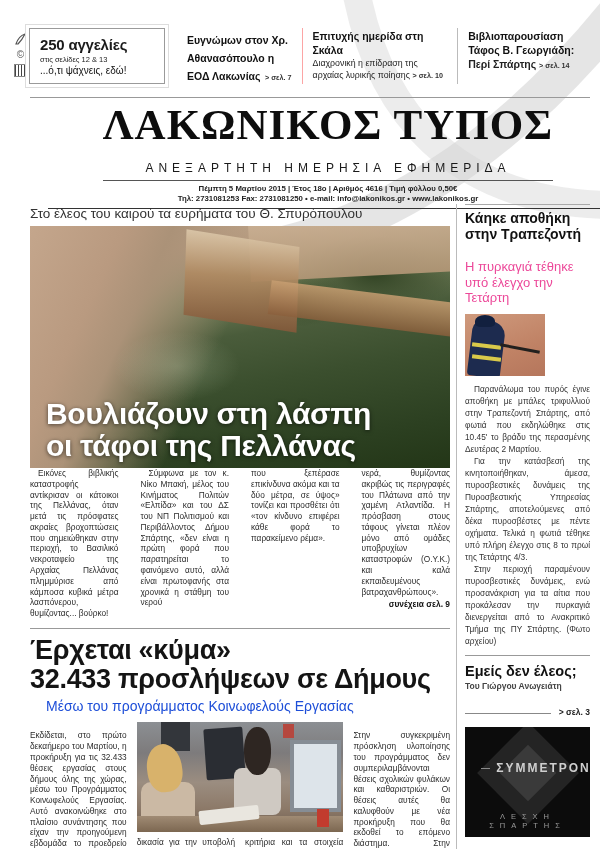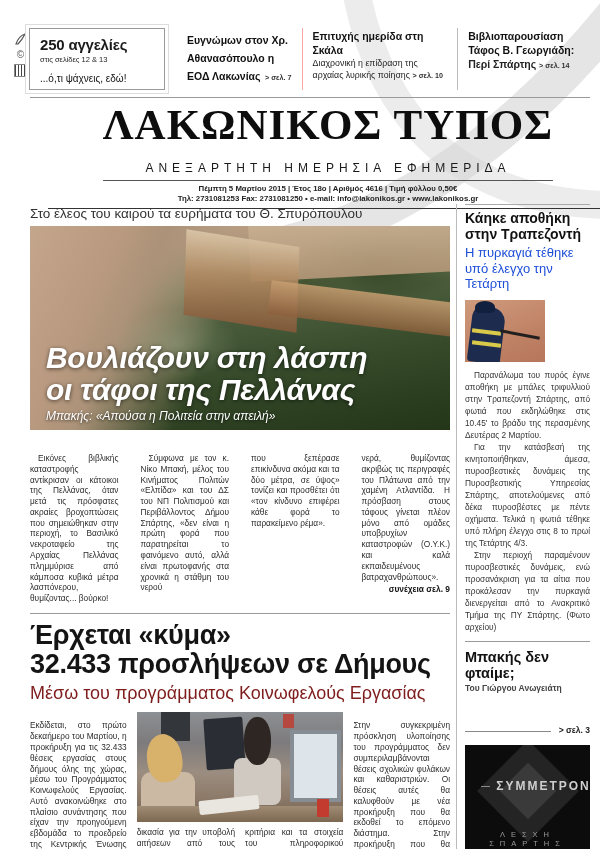--- a/index.html
+++ b/index.html
@@ -9,21 +9,21 @@
 
   
   .topbar{position:absolute;top:28px;left:12px;width:580px;display:flex;align-items:stretch;z-index:1;}
   .side-icons{width:17px;display:flex;flex-direction:column;align-items:center;gap:4px;padding-top:4px;}
   .icon-copy{font-size:10px;color:#555;line-height:1;}
   .icon-barcode{width:11px;height:11px;background:repeating-linear-gradient(90deg,#444 0 1px,#fff 1px 3px);border:1px solid #888;}
   .classified-box{width:118px;border:1px solid #9a9a9a;box-shadow:0 0 0 3px #fff,0 0 0 4px #ddd;
         padding:7px 6px 5px 10px;margin-right:12px;background:#fff;}
   .cb-title{font-size:15px;font-weight:bold;letter-spacing:-0.2px;}
   .cb-line2{font-size:7.5px;margin-top:2px;color:#222;}
-  .cb-line3{font-size:10px;margin-top:9px;color:#111;}
+  .cb-line3{font-size:10px;margin-top:1px;color:#111;}
   .teaser{padding:2px 8px 0 10px;}
   .teaser.t1{flex:0.92;}
   .teaser.t2{flex:1.18;border-left:1px solid #fca5a5;}
   .teaser.t3{flex:1.0;border-left:1px solid #bbb;}
   .teaser .bold{font-size:10.5px;font-weight:bold;line-height:1.3;color:#111;}
   .teaser .light{font-size:8.8px;line-height:1.3;margin-top:1px;color:#222;}
   .teaser.t3 .light{font-weight:bold;font-size:10.5px;}
   .pageref{font-size:7.2px;font-weight:bold;color:#333;}
   .rule-top{position:absolute;top:97px;left:30px;width:560px;border-top:1px solid #999;z-index:1;}
 
@@ -38,52 +38,52 @@
   .mh-bottom{border-top:1.5px solid #333;margin-top:5px;}
 
   
   .content{position:absolute;top:204px;left:30px;width:560px;z-index:1;display:flex;}
   .main-col{width:420px;padding-right:6px;}
   .sidebar{width:125px;border-left:1px solid #bbb;padding-left:8px;}
 
   .kicker{font-size:13.5px;color:#333;margin:2px 0 5px;}
 
   
-  .lead-photo{height:204px;position:relative;overflow:hidden;
+  .lead-photo{height:242px;position:relative;overflow:hidden;
     background:
       radial-gradient(ellipse 120px 55px at 82% 20%, rgba(40,58,28,.85), rgba(40,58,28,0) 70%),
       radial-gradient(ellipse 70px 40px at 64% 30%, rgba(46,64,32,.7), rgba(46,64,32,0) 70%),
       radial-gradient(ellipse 90px 50px at 35% 58%, rgba(210,220,190,.25), rgba(210,220,190,0) 70%),
       linear-gradient(115deg,#c4a68c 0%,#b99a80 18%,#ab9278 27%,rgba(171,146,120,0) 46%),
-      linear-gradient(170deg,#c9b096 0%,#b89d82 16%,#74805a 32%,#4a5c3b 46%,#3b4f2e 62%,#2c4021 84%,#233617 100%); font-style: italic;}
+      linear-gradient(170deg,#c9b096 0%,#b89d82 16%,#74805a 32%,#4a5c3b 46%,#3b4f2e 62%,#2c4021 84%,#233617 100%);}
   .tomb-wall{position:absolute;top:12px;left:37%;width:27%;height:86px;opacity:.9;
       background:linear-gradient(175deg,#dcc8aa 0%,#b08a62 45%,#84593a 100%);transform:skewY(7deg) rotate(2deg);}
   .tomb-wall2{position:absolute;top:66px;left:57%;width:46%;height:34px;opacity:.85;
       background:linear-gradient(#c89f72,#8a5f3c);transform:rotate(7deg);}
   .rock-edge{position:absolute;top:-20px;right:-30px;width:55%;height:70px;opacity:.9;
       background:linear-gradient(#cdb498,#b59878);transform:rotate(-3deg);}
   .overlay{position:absolute;left:16px;bottom:7px;color:#fff;}
   .ol-h{font-size:30px;font-weight:bold;line-height:1.05;letter-spacing:-0.3px;
       text-shadow:0 1px 4px rgba(0,0,0,.6);}
   .ol-h span{display:block;}
   .ol-sub{font-size:12px;margin-top:4px;text-shadow:0 1px 3px rgba(0,0,0,.7);}
 
-  .lead-cols{display:flex;gap:22px;margin-top:23px;font-size:8.3px;line-height:1.3;
+  .lead-cols{display:flex;gap:22px;margin-top:0;font-size:8.3px;line-height:1.3;
       text-align:justify;color:#2b2b2b;}
   .lead-cols .col{flex:1;min-width:0;}
   .col p{margin:0;}
   .col p.ind{text-indent:8px;}
   .continuation{font-weight:bold;text-align:right;margin-top:2px;font-size:8.4px;color:#111;}
 
   .divider{border-top:1px solid #999;margin:9px 0 7px;}
 
   
   .h2 span{display:block;}
   .h2{font-size:27px;font-weight:bold;line-height:1.06;letter-spacing:-0.3px;color:#141414;}
-  .subhead2{font-size:18px;color:#7f1d1d;margin:5px 0 8px;}
+  .subhead2{font-size:14px;color:#1d4ed8;margin:5px 16px 8px;}
   .second-cols{display:flex;gap:10px;font-size:8.3px;line-height:1.3;text-align:justify;color:#2b2b2b;}
   .sc-col{flex:1;min-width:0;}
   .sc-mid{flex:2.14;min-width:0;display:flex;flex-direction:column;}
   .mid-cols{display:flex;gap:10px;flex:1;}
   .mid-cols .col{flex:1;min-width:0;}
 
   
   .office-photo{height:110px;position:relative;overflow:hidden;margin-bottom:5px;
       background:linear-gradient(#8c8f93 0%,#7d7b7c 28%,#9b8d80 55%,#8d7a69 78%,#6e5d4f 100%);}
   .op-mon1{position:absolute;left:33%;top:5%;width:19%;height:46%;background:#2a2d33;border-radius:2px;transform:rotate(-4deg);}
@@ -94,35 +94,35 @@
   .op-hair2{position:absolute;left:52%;top:4%;width:13%;height:44%;background:#2e2622;border-radius:46%;}
   .op-body2{position:absolute;left:47%;top:42%;width:23%;height:42%;background:#cfc9c2;border-radius:8px;}
   .op-red1{position:absolute;right:7%;bottom:5%;width:6%;height:16%;background:#c23b2e;}
   .op-red2{position:absolute;right:24%;top:2%;width:5%;height:12%;background:#b5483f;}
   .op-desk{position:absolute;left:0;bottom:0;width:100%;height:15%;background:linear-gradient(#a08b74,#7c6751);}
   .op-papers{position:absolute;left:30%;bottom:9%;width:29%;height:13%;background:#e9e6df;transform:rotate(-6deg);border-radius:2px;}
 
   
   .sb-rule-top{border-top:1px solid #aaa;}
   .sb-head{font-size:14px;font-weight:bold;line-height:1.15;margin-top:5px;color:#111;}
-  .sb-sub{font-size:13px;line-height:1.2;margin-top:3px;color:#1d4ed8;}
+  .sb-sub{font-size:13px;line-height:1.2;margin-top:17px;color:#ec4899;}
   .fire-photo{width:80px;height:62px;position:relative;overflow:hidden;margin:8px 0 7px;
       background:linear-gradient(160deg,#cf9a7d,#c08265 60%,#b5765c);}
   .ff-body{position:absolute;left:5px;top:7px;width:33px;height:56px;background:#1d2b4f;
       border-radius:10px 14px 4px 4px;transform:rotate(7deg);}
   .ff-helmet{position:absolute;left:10px;top:1px;width:20px;height:12px;background:#12203f;border-radius:50% 50% 30% 30%;}
   .ff-stripe1,.ff-stripe2{position:absolute;left:7px;width:29px;height:4px;background:#d9c94a;transform:rotate(7deg);}
   .ff-stripe1{top:30px;}.ff-stripe2{top:42px;}
   .ff-nozzle{position:absolute;left:35px;top:33px;width:40px;height:3px;background:#22201e;transform:rotate(11deg);}
   .sb-body{margin-top:2px;}
   .sb-body p{margin:0;text-indent:9px;text-align:justify;line-height:1.45;font-size:8.3px;color:#333;}
   .sb-divider{border-top:1px solid #999;margin:8px 0 7px;}
   .opinion-title{font-size:14.5px;font-weight:bold;color:#111;}
   .opinion-byline{font-size:8.5px;font-weight:bold;color:#444;margin-top:2px;}
-  .opinion-pageline{display:flex;align-items:flex-end;gap:8px;margin-top:32px;}
+  .opinion-pageline{display:flex;align-items:flex-end;gap:8px;margin-top:16px;}
   .opinion-line{flex:1;border-bottom:1px solid #888;margin-bottom:3px;}
   .opinion-page{font-size:8.5px;font-weight:bold;color:#222;}
 
   
   .ad{position:relative;height:110px;background:#0c0c0c;margin-top:10px;overflow:hidden;}
   .ad-d1{position:absolute;left:50%;top:10px;width:72px;height:72px;margin-left:-36px;background:#242424;transform:rotate(45deg);}
   .ad-d2{position:absolute;left:50%;top:26px;width:40px;height:40px;margin-left:-20px;background:#3a3a3a;transform:rotate(45deg);}
   .ad-brand{position:absolute;top:34px;left:16px;width:100%;display:flex;align-items:center;justify-content:center;gap:6px;
       color:#cfcfcf;font-size:12px;letter-spacing:2px;font-weight:bold;}
   .ad-brand::before,.ad-brand::after{content:"";width:12px;border-top:1px solid #8a8a8a;}
@@ -193,21 +193,20 @@
 
       <div class="lead-photo">
         <div class="rock-edge"></div>
         <div class="tomb-wall"></div>
         <div class="tomb-wall2"></div>
         <div class="overlay">
           <div class="ol-h">
             <span>Βουλιάζουν στη λάσπη</span>
             <span>οι τάφοι της Πελλάνας</span>
           </div>
-          <div class="ol-sub">Μπακής: «Απούσα η Πολιτεία στην απειλή»</div>
         </div>
       </div>
 
       <div class="lead-cols">
         <div class="col">
           <p class="ind">Εικόνες βιβλικής καταστροφής αντίκρισαν οι κάτοικοι της Πελλάνας, όταν μετά τις πρόσφατες ακραίες βροχοπτώσεις που σημειώθηκαν στην περιοχή, το Βασιλικό νεκροταφείο της Αρχαίας Πελλάνας πλημμύρισε από κάμποσα κυβικά μέτρα λασπόνερου, θυμίζοντας... βούρκο!</p>
         </div>
         <div class="col">
           <p class="ind">Σύμφωνα με τον κ. Νίκο Μπακή, μέλος του Κινήματος Πολιτών «Ελπίδα» και του ΔΣ του ΝΠ Πολιτισμού και Περιβάλλοντος Δήμου Σπάρτης, «δεν είναι η πρώτη φορά που παρατηρείται το φαινόμενο αυτό, αλλά είναι πρωτοφανής στα χρονικά η στάθμη του νερού</p>
         </div>
@@ -276,21 +275,21 @@
       </div>
 
       <div class="sb-body">
         <p>Παρανάλωμα του πυρός έγινε αποθήκη με μπάλες τριφυλλιού στην Τραπεζοντή Σπάρτης, από φωτιά που εκδηλώθηκε στις 10.45' το βράδυ της περασμένης Δευτέρας 2 Μαρτίου.</p>
         <p>Για την κατάσβεσή της κινητοποιήθηκαν, άμεσα, πυροσβεστικές δυνάμεις της Πυροσβεστικής Υπηρεσίας Σπάρτης, αποτελούμενες από δέκα πυροσβέστες με πέντε οχήματα. Τελικά η φωτιά τέθηκε υπό πλήρη έλεγχο στις 8 το πρωί της Τετάρτης 4/3.</p>
         <p>Στην περιοχή παραμένουν πυροσβεστικές δυνάμεις, ενώ προσανάκριση για τα αίτια που προκάλεσαν την πυρκαγιά διενεργείται από το Ανακριτικό Τμήμα της ΠΥ Σπάρτης. (Φωτο αρχείου)</p>
       </div>
 
       <div class="sb-divider"></div>
 
-      <div class="opinion-title">Μπακής δεν φταίμε;</div>
+      <div class="opinion-title">Εμείς δεν έλεος;</div>
       <div class="opinion-byline">Του Γιώργου Ανωγειάτη</div>
       <div class="opinion-pageline">
         <div class="opinion-line"></div>
         <div class="opinion-page">&gt; σελ. 3</div>
       </div>
 
       <div class="ad">
         <div class="ad-d1"></div>
         <div class="ad-d2"></div>
         <div class="ad-brand">ΣΥΜΜΕΤΡΟΝ</div>

